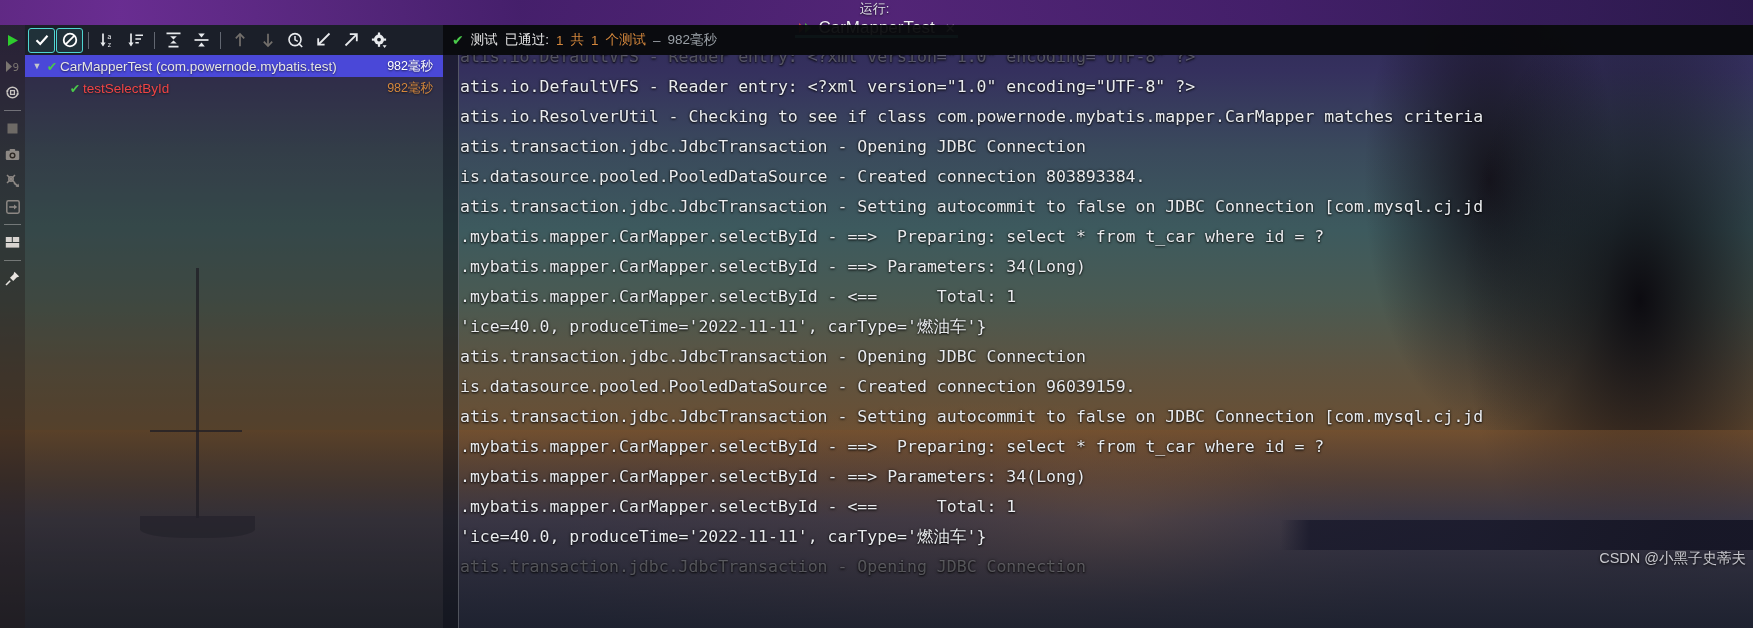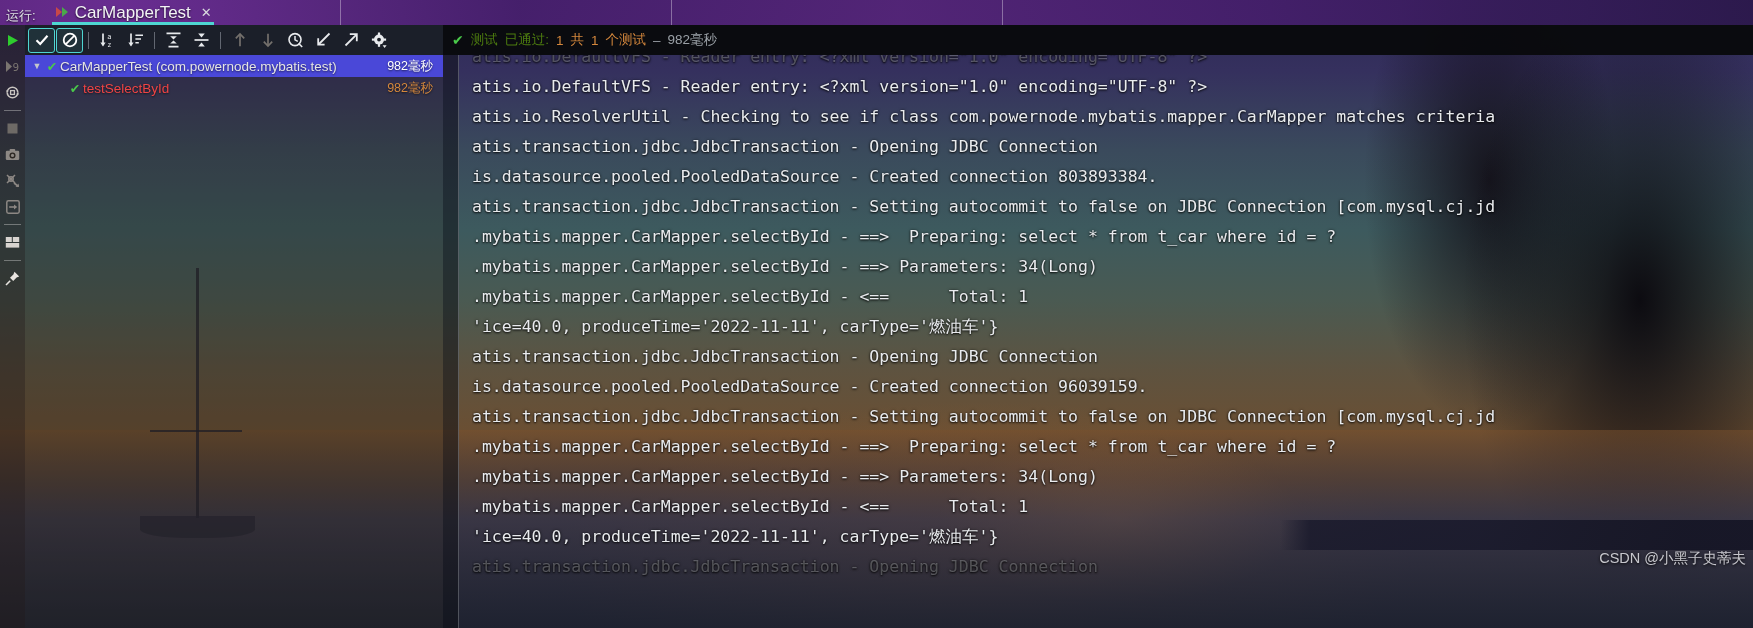--- a/index.html
+++ b/index.html
@@ -68,21 +68,22 @@
       linear-gradient(to right,
         rgba(99,41,135,0.95) 0px,
         rgba(110,45,150,0.92) 120px,
         rgba(90,38,128,0.9) 340px,
         rgba(72,30,110,0.9) 520px,
         rgba(86,36,122,0.9) 900px,
         rgba(70,30,108,0.9) 1260px,
         rgba(56,28,92,0.9) 1500px,
         rgba(44,24,76,0.92) 1753px);
     display: flex;
-    align-items: flex-end;
+    align-items: center;
+    flex-direction: column;
   }
   .run-label {
     color: #dfe1e5;
     font-size: 13px;
     padding: 0 10px 0 6px;
     white-space: nowrap;
     text-shadow: 0 1px 2px rgba(0,0,0,0.75);
   }
   .tab {
     display: flex;
@@ -198,21 +199,21 @@
     z-index: 5;
     background: rgba(8,9,12,0.95);
     display: flex;
     align-items: center;
     gap: 7px;
     padding-left: 9px;
     font-size: 13.5px;
     white-space: nowrap;
   }
   .st-check { color: #4aca4a; font-size: 14px; }
-  .st-white { color: #4d7c0f; }
+  .st-white { color: #e5e5e5; }
   .st-orange { color: #d4873c; }
   .st-grey { color: #9aa0a6; }
 
   
   .treepanel {
     position: absolute;
     left: 25px; top: 55px;
     width: 418px; height: 573px;
     z-index: 4;
     background: rgba(38,32,28,0.30);
@@ -279,21 +280,20 @@
   .console-lines {
     position: absolute;
     left: 17px; top: -13px;
     width: 1293px;
     font-family: "DejaVu Sans Mono", "Liberation Mono", monospace;
     font-size: 16.5px;
     line-height: 30px;
     color: #e9ebee;
     white-space: pre;
     text-shadow: 0 1px 2px rgba(0,0,0,0.85), 0 0 3px rgba(0,0,0,0.6);
-    padding-left: 12px;
   }
   .console-lines div {
     height: 30px;
     overflow: hidden;
   }
   .console-lines div.dim { color: rgba(233,235,238,0.30); }
 
   
   .watermark {
     position: absolute;

